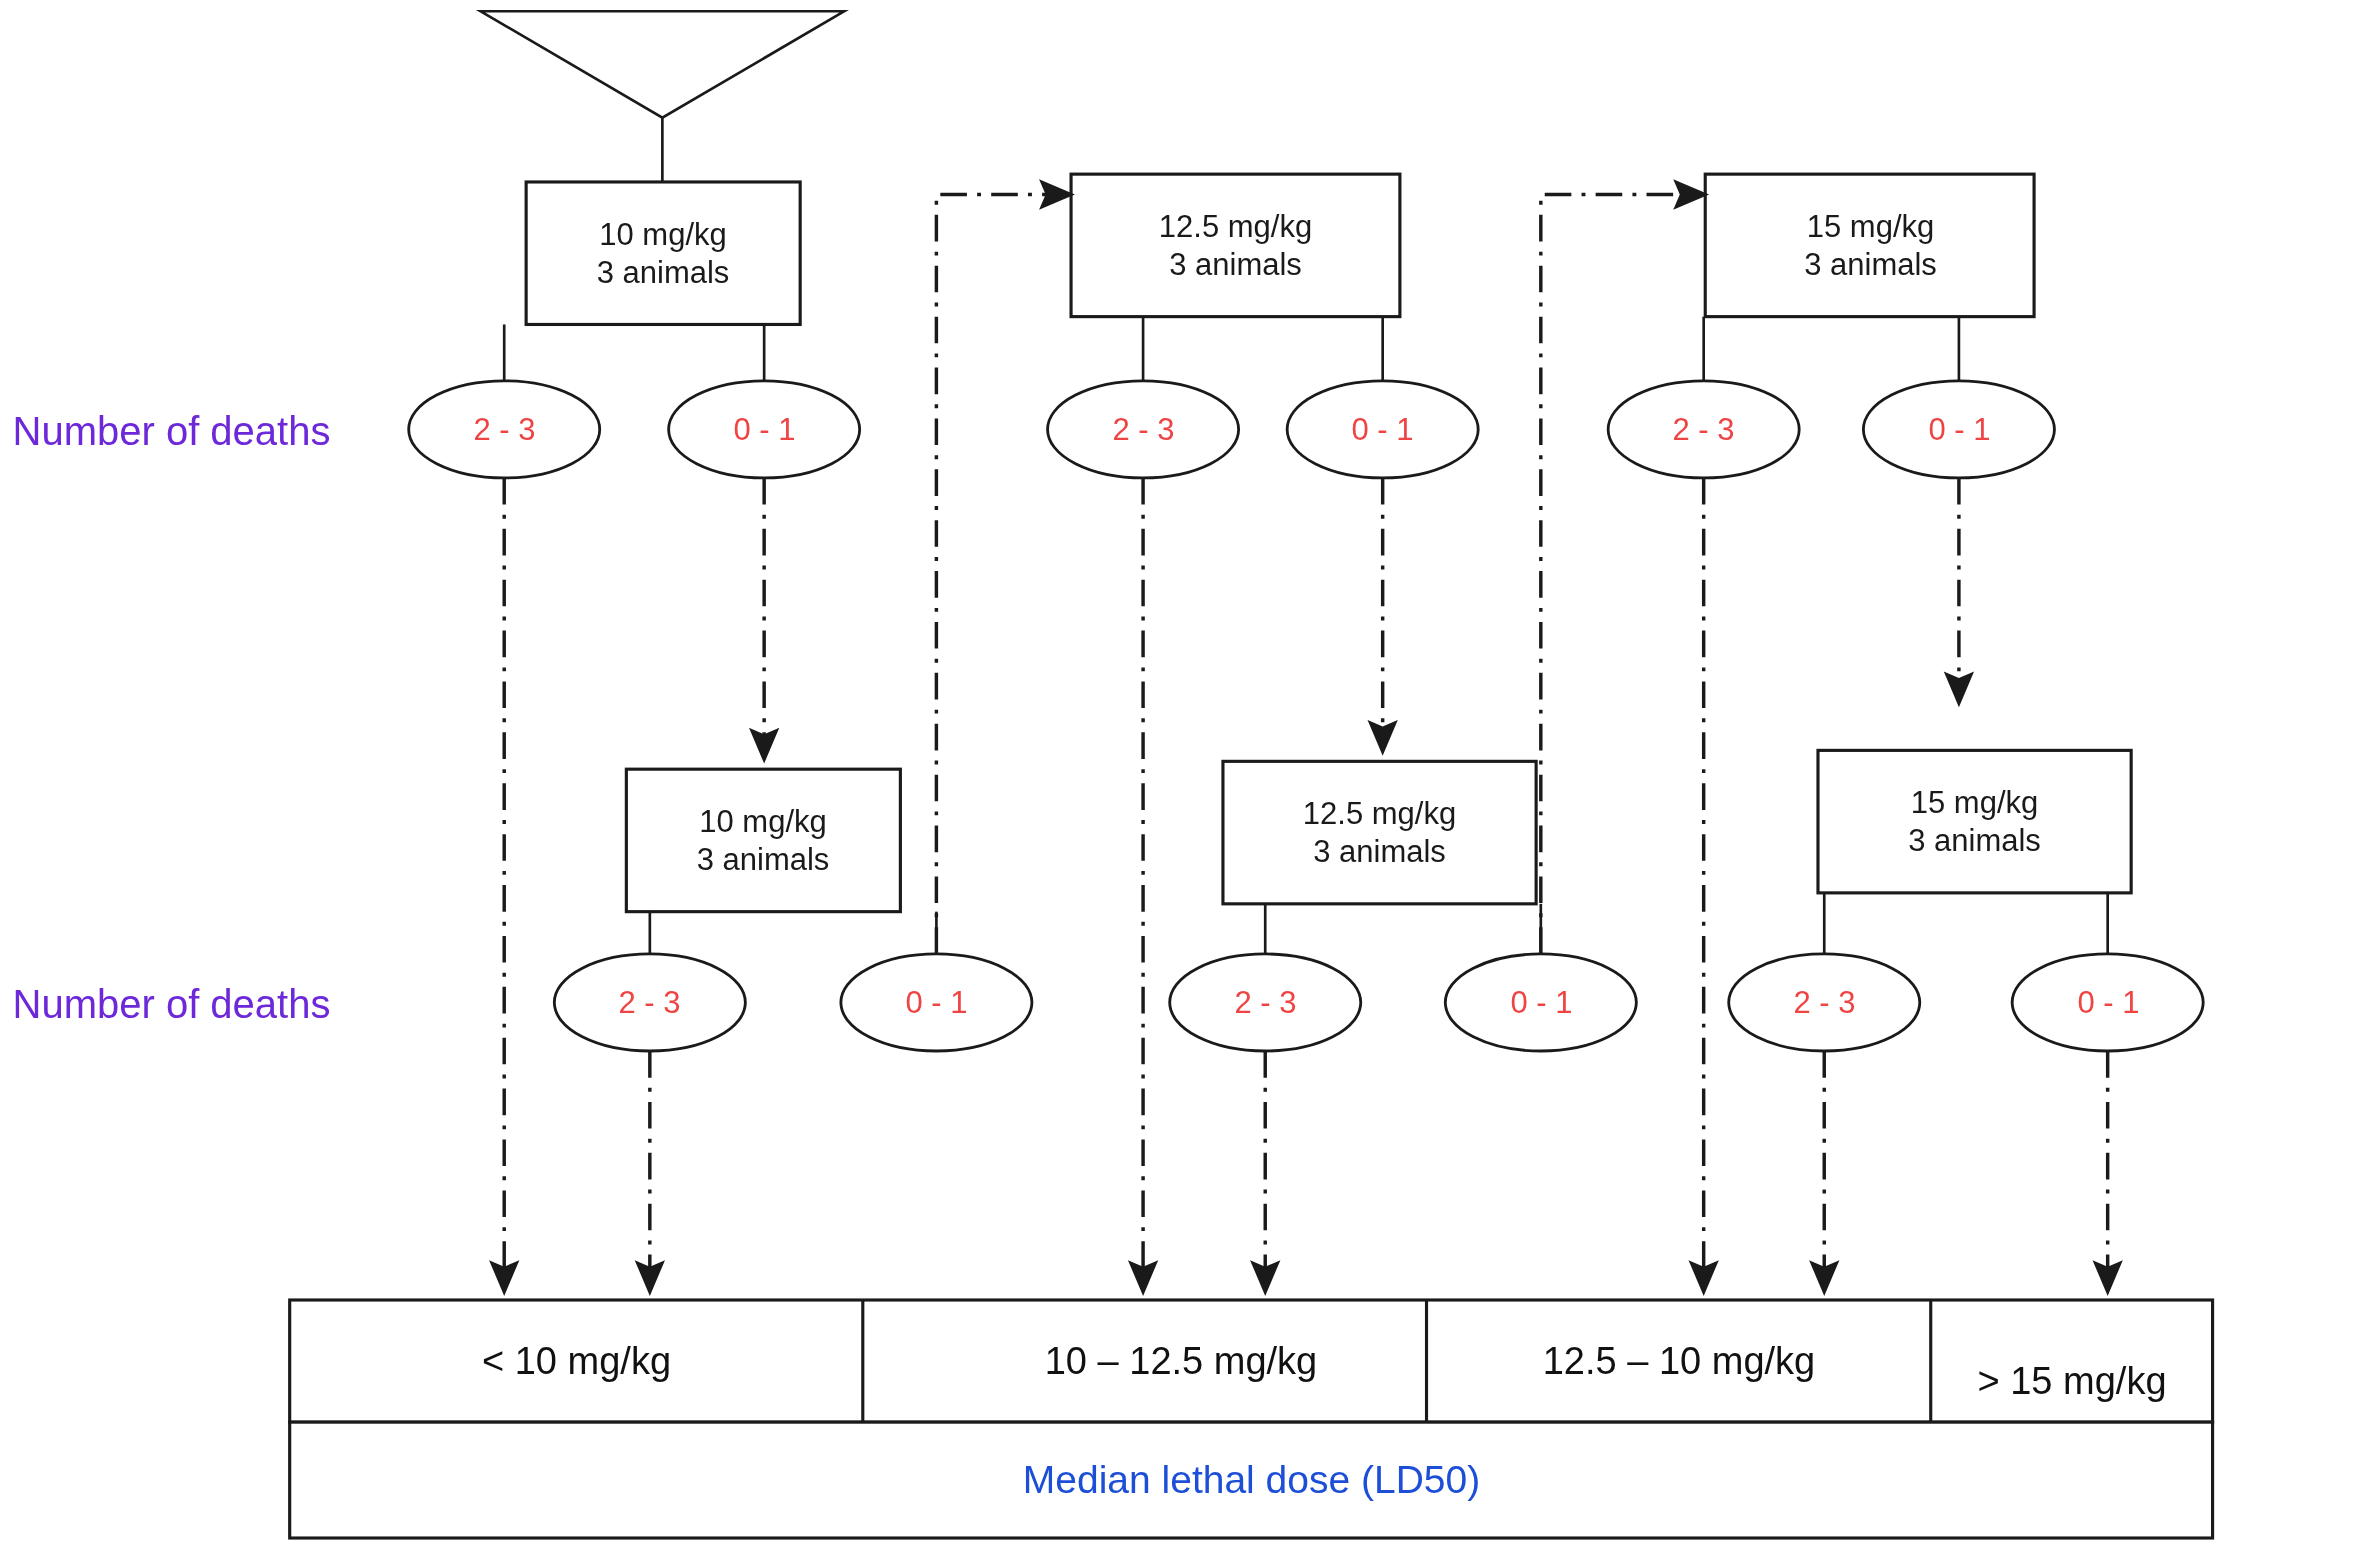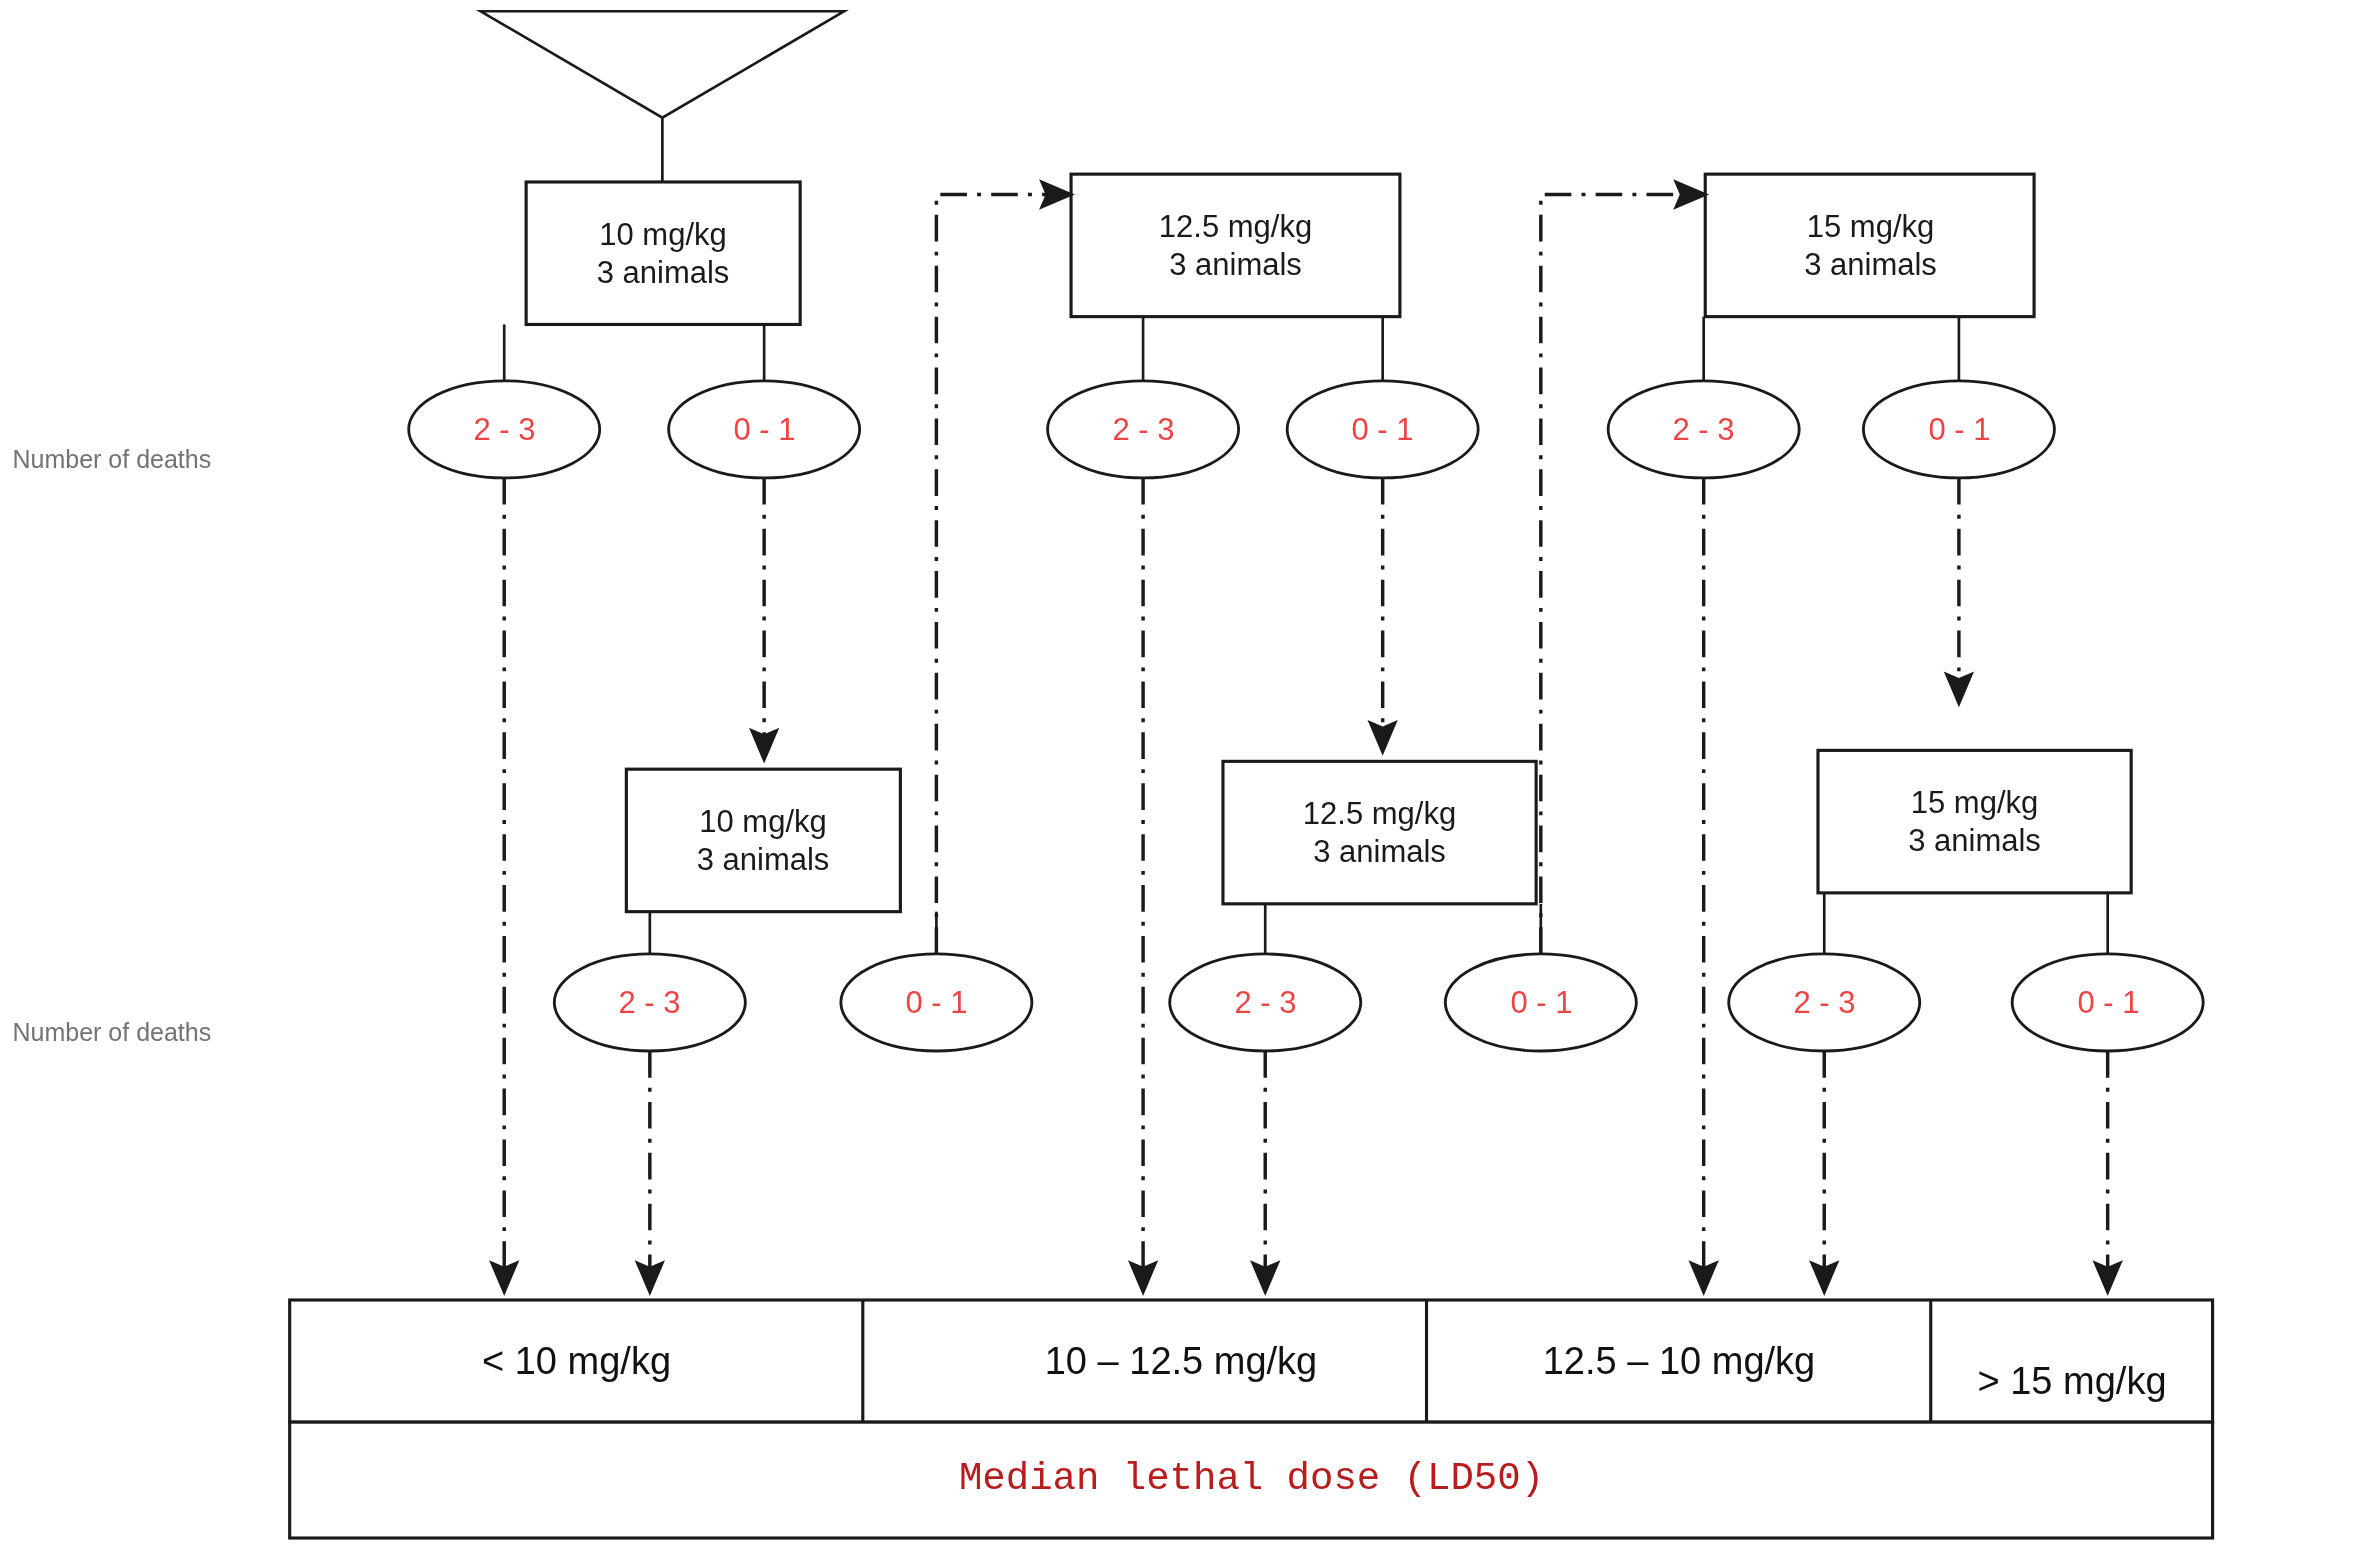--- a/index.html
+++ b/index.html
@@ -39,38 +39,36 @@
   .box-label {
     font-size: 31px;
     color: #1a1a1a;
   }
   .ellipse-label {
     font-size: 31px;
     color: #ef4444;
   }
   .side-label {
     position: absolute;
-    font-size: 25px;
-    color: #737373;
-    white-space: nowrap;
-    margin-top: 36px;
+    font-size: 40px;
+    color: #6d28d9;
+    white-space: nowrap;
   }
   .start-label {
     font-size: 33px;
   }
   .cell-label {
     font-size: 38px;
     color: #111111;
     white-space: nowrap;
   }
   .summary-label {
     font-size: 39px;
-    color: #b91c1c;
-    white-space: nowrap;
-    font-family: Liberation Mono, monospace;
+    color: #1d4ed8;
+    white-space: nowrap;
   }
 </style>
 </head>
 <body>
 
 <div id="canvas">
 
   <svg class="layer" viewBox="0 0 3036 1984">
     <defs>
       <marker id="arrowSolid" markerWidth="11" markerHeight="11" refX="5.2" refY="5" orient="auto" markerUnits="strokeWidth">

